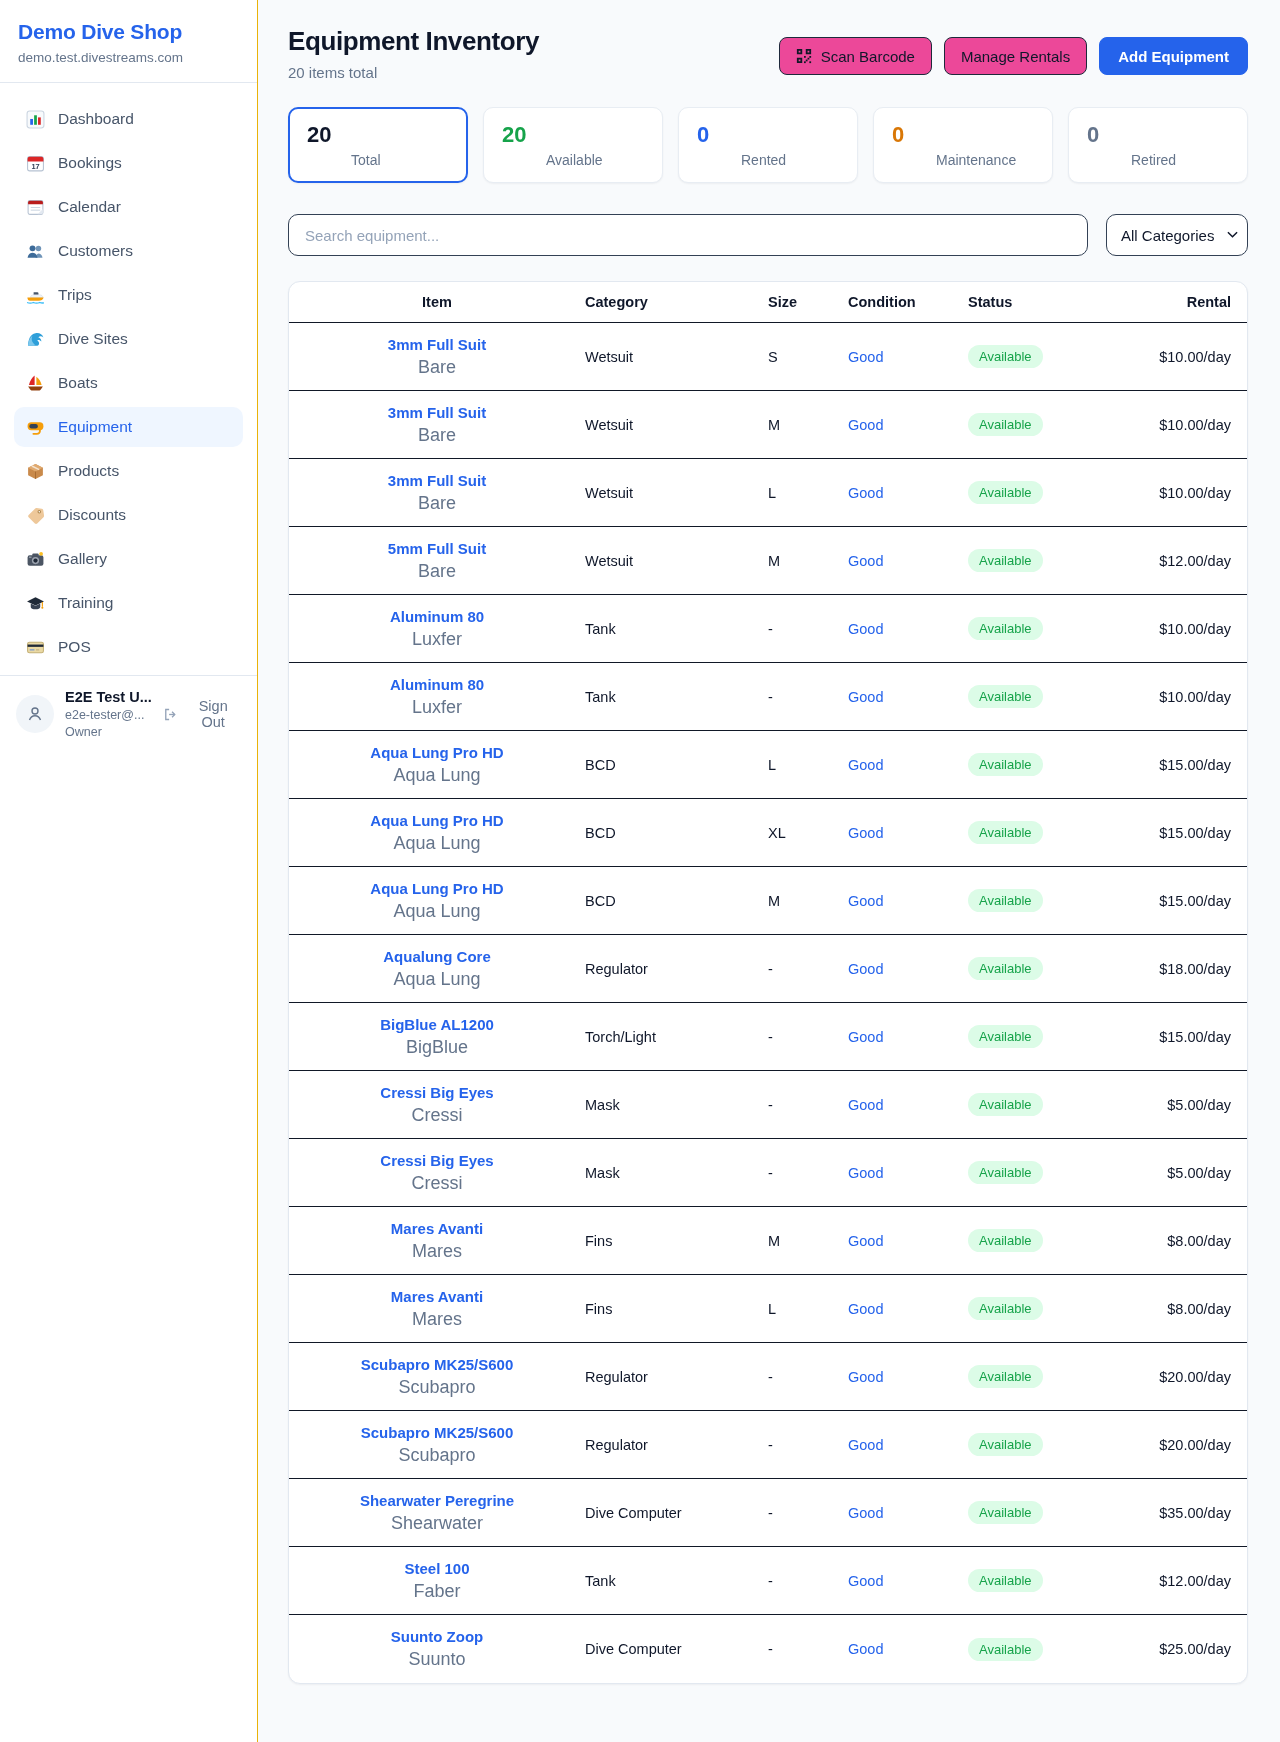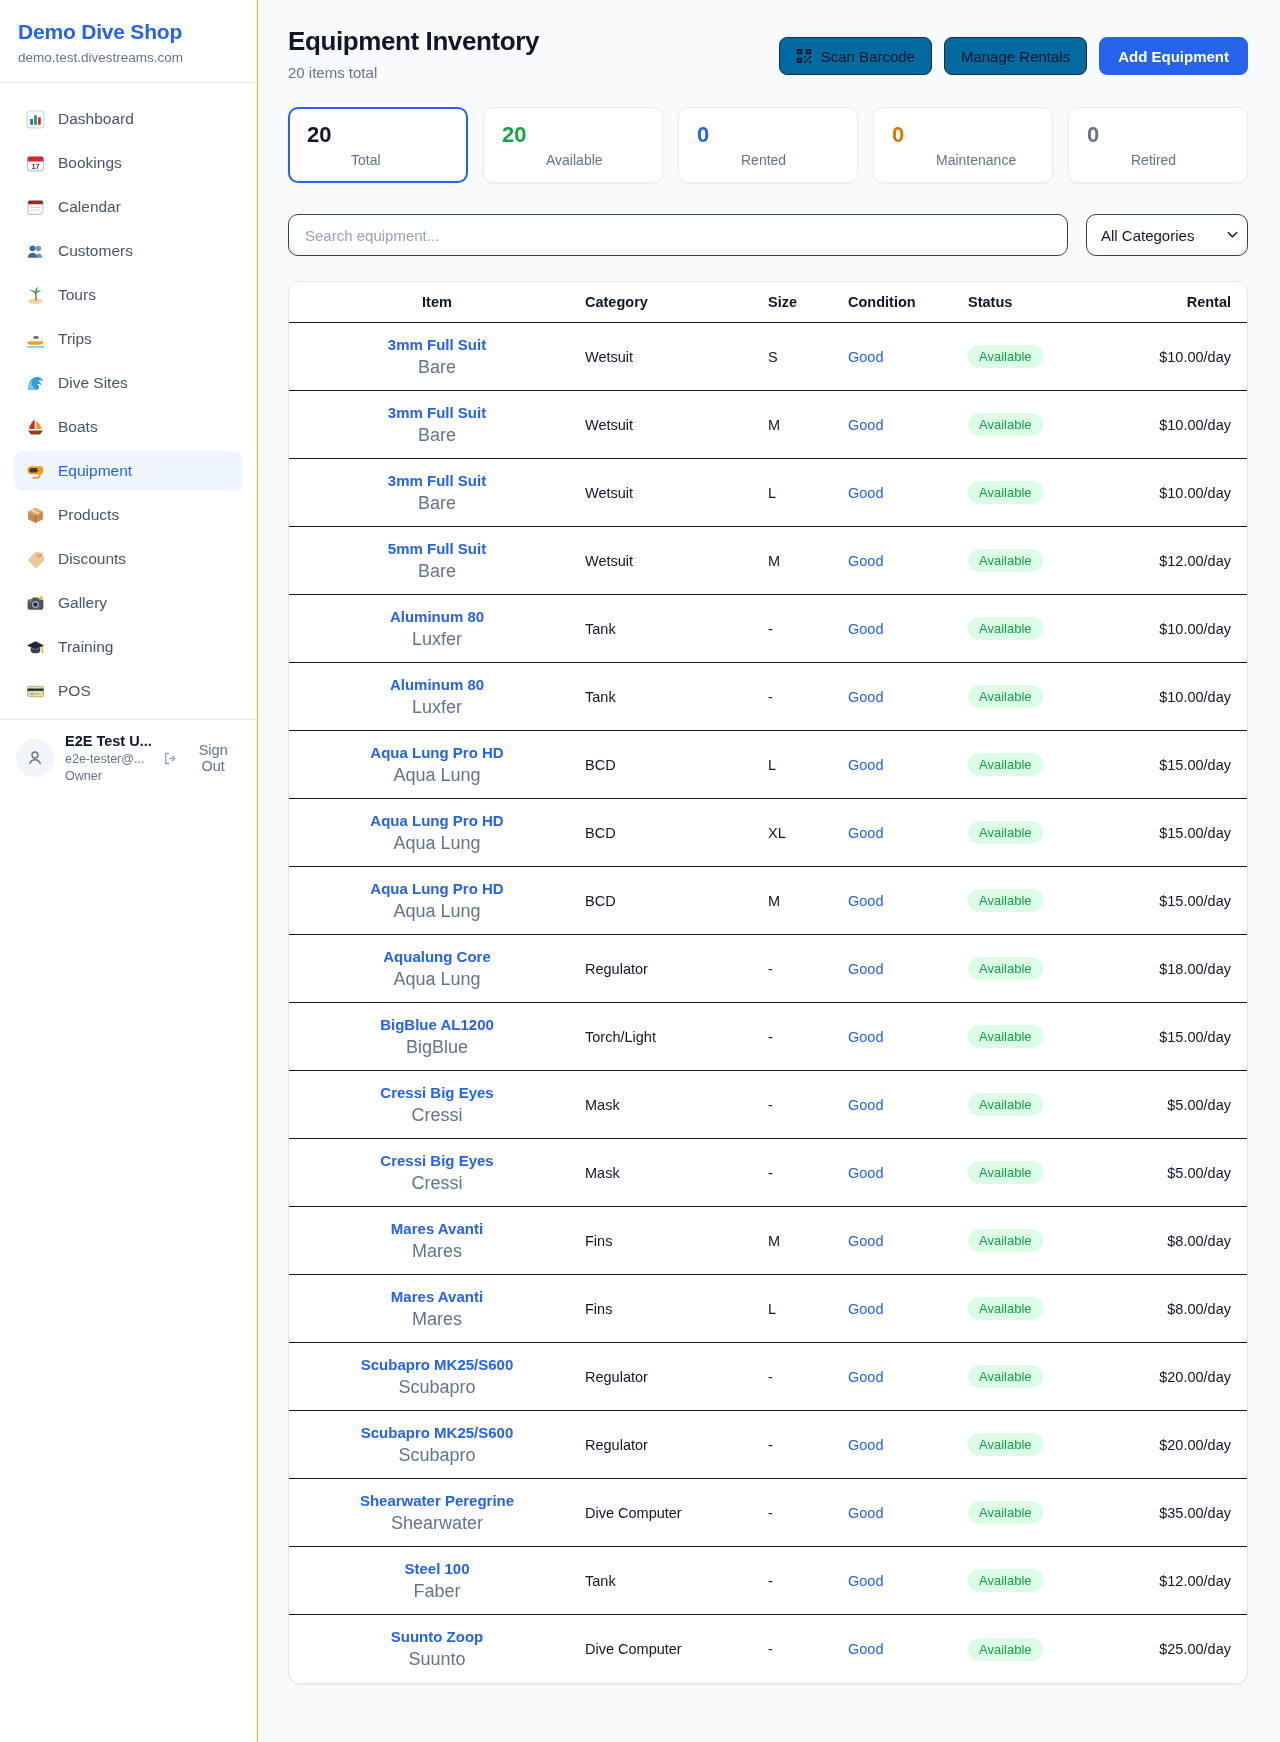--- a/index.html
+++ b/index.html
@@ -29,35 +29,35 @@
   .u-sub{font-size:12.5px;color:#64748b;margin-top:3px;white-space:nowrap;}
   .signout{margin-left:auto;display:flex;align-items:center;gap:7px;color:#64748b;font-size:14.5px;background:none;border:none;cursor:pointer;font-family:inherit;padding:0;}
   .signout svg{width:17px;height:17px;}
 
   
   main{flex:1;padding:26px 32px 0 30px;min-width:0;}
   .page-head{display:flex;justify-content:space-between;align-items:center;margin-bottom:26px;}
   .page-title{font-size:26px;font-weight:bold;letter-spacing:-0.4px;}
   .page-sub{font-size:15px;color:#64748b;margin-top:7px;}
   .actions{display:flex;gap:12px;padding-top:5px;}
-  .btn{height:38px;padding:0 16px;border-radius:8px;font-size:15px;display:inline-flex;align-items:center;gap:9px;background:#0369a1;border:1px solid #1e293b;color:#0f172a;cursor:pointer;font-family:inherit;}
+  .btn{height:38px;padding:0 16px;border-radius:8px;font-size:15px;display:inline-flex;align-items:center;gap:9px;background:#ec4899;border:1px solid #1e293b;color:#0f172a;cursor:pointer;font-family:inherit;}
   .btn .bic{display:inline-flex;width:16px;height:16px;}
   .btn .bic:empty{display:none;}
   .btn.primary{background:#2563eb;border-color:#2563eb;color:#fff;font-weight:bold;padding:0 18px;}
 
   .stats{display:flex;gap:15px;margin-bottom:31px;}
   .stat{flex:1;background:#fff;border:1px solid #e8edf3;border-radius:10px;padding:14px 18px;box-shadow:0 1px 2px rgba(15,23,42,.05);cursor:pointer;}
   .stat.selected{border:2px solid #2563eb;padding:13px 17px;}
   .stat .v{font-size:22px;font-weight:bold;}
   .stat .l{font-size:14px;color:#64748b;margin-top:4px;margin-left:44px;}
 
   .filters{display:flex;gap:18px;margin-bottom:25px;}
   .search{flex:1;height:42px;border:1px solid #334155;border-radius:10px;padding:0 16px;font-size:15px;background:#fff;color:#0f172a;font-family:inherit;outline:none;}
   .search::placeholder{color:#94a3b8;}
-  .cat-wrap{position:relative;width:162px;}
+  .cat-wrap{position:relative;width:142px;}
   .cat{width:100%;height:42px;border:1px solid #334155;border-radius:10px;background:#fff;font-size:15px;color:#0f172a;padding:0 28px 0 14px;appearance:none;-webkit-appearance:none;font-family:inherit;cursor:pointer;outline:none;}
   .cat-chev{position:absolute;right:10px;top:17px;pointer-events:none;}
 
   .card{background:#fff;border:1px solid #e2e8f0;border-radius:12px;overflow:hidden;box-shadow:0 1px 2px rgba(15,23,42,.05);}
   .thead{display:flex;align-items:center;height:41px;border-bottom:1px solid #111827;font-weight:bold;font-size:14.5px;}
   .col{padding-left:16px;flex:none;}
   .c-item{width:280px;text-align:center;}
   .c-cat{width:183px;}
   .c-size{width:80px;}
   .c-cond{width:120px;}
@@ -117,30 +117,20 @@
         <div class="nav-item">
     <span class="ic">
             <svg viewBox="0 0 18 18">
               <circle cx="11.8" cy="6.2" r="2.6" fill="#6f94b8"></circle>
               <path d="M9 15c.7-2.8 1.5-4.2 3-4.2 1.7 0 3.2 1.6 3.6 4.2z" fill="#6f94b8"></path>
               <circle cx="6.2" cy="6" r="2.8" fill="#3d6b99"></circle>
               <path d="M1.5 15c.5-3.2 2.4-4.8 4.7-4.8s4.2 1.6 4.7 4.8z" fill="#3d6b99"></path>
             </svg>
           </span>
     <span class="lbl">Customers</span>
-  </div>
-        <div class="nav-item">
-    <span class="ic">
-            <svg viewBox="0 0 18 18">
-              <ellipse cx="9" cy="14.5" rx="7" ry="2.6" fill="#f0d9a6"></ellipse>
-              <path d="M9.2 14c-.3-3.5-.5-6-1.5-8.5l1.8-.3c.6 2.8.6 5.6.9 8.8z" fill="#a16207"></path>
-              <path d="M8.6 5.8C6.6 3.8 4.3 3.4 2.6 4.8c2.1-.3 3.7.3 5.2 1.8zM9 5.3C8.5 3.2 9.9 1.3 12 1c-1.4 1.1-1.8 2.4-1.6 4.2zM9.4 5.8c1.9-1.9 4-2.1 5.8-.7-2.1-.1-3.8.5-5.3 2z" fill="#16a34a"></path>
-            </svg>
-          </span>
-    <span class="lbl">Tours</span>
   </div>
         <div class="nav-item">
     <span class="ic">
             <svg viewBox="0 0 18 18">
               <path d="M7.2 6h3.6a1 1 0 0 1 1 1v1.8H7.2z" fill="#475569"></path>
               <path d="M4.2 10.8c.2-1.6 1.2-2.4 3-2.4h6c1.4 0 2.4.8 3 2.4z" fill="#f1f5f9" stroke="#cbd5e1" stroke-width="0.5"></path>
               <path d="M1.3 10.8h15.4c-.6 2-2.3 3.1-4.6 3.1H3.8c-1.5 0-2.4-1.2-2.5-3.1z" fill="#f59e0b"></path>
               <path d="M1 15.6c2 .8 4 .8 6 0 2 .8 4 .8 6 0 1.3.5 2.7.6 4 .4" stroke="#38bdf8" stroke-width="1.2" fill="none"></path>
             </svg>
           </span>

